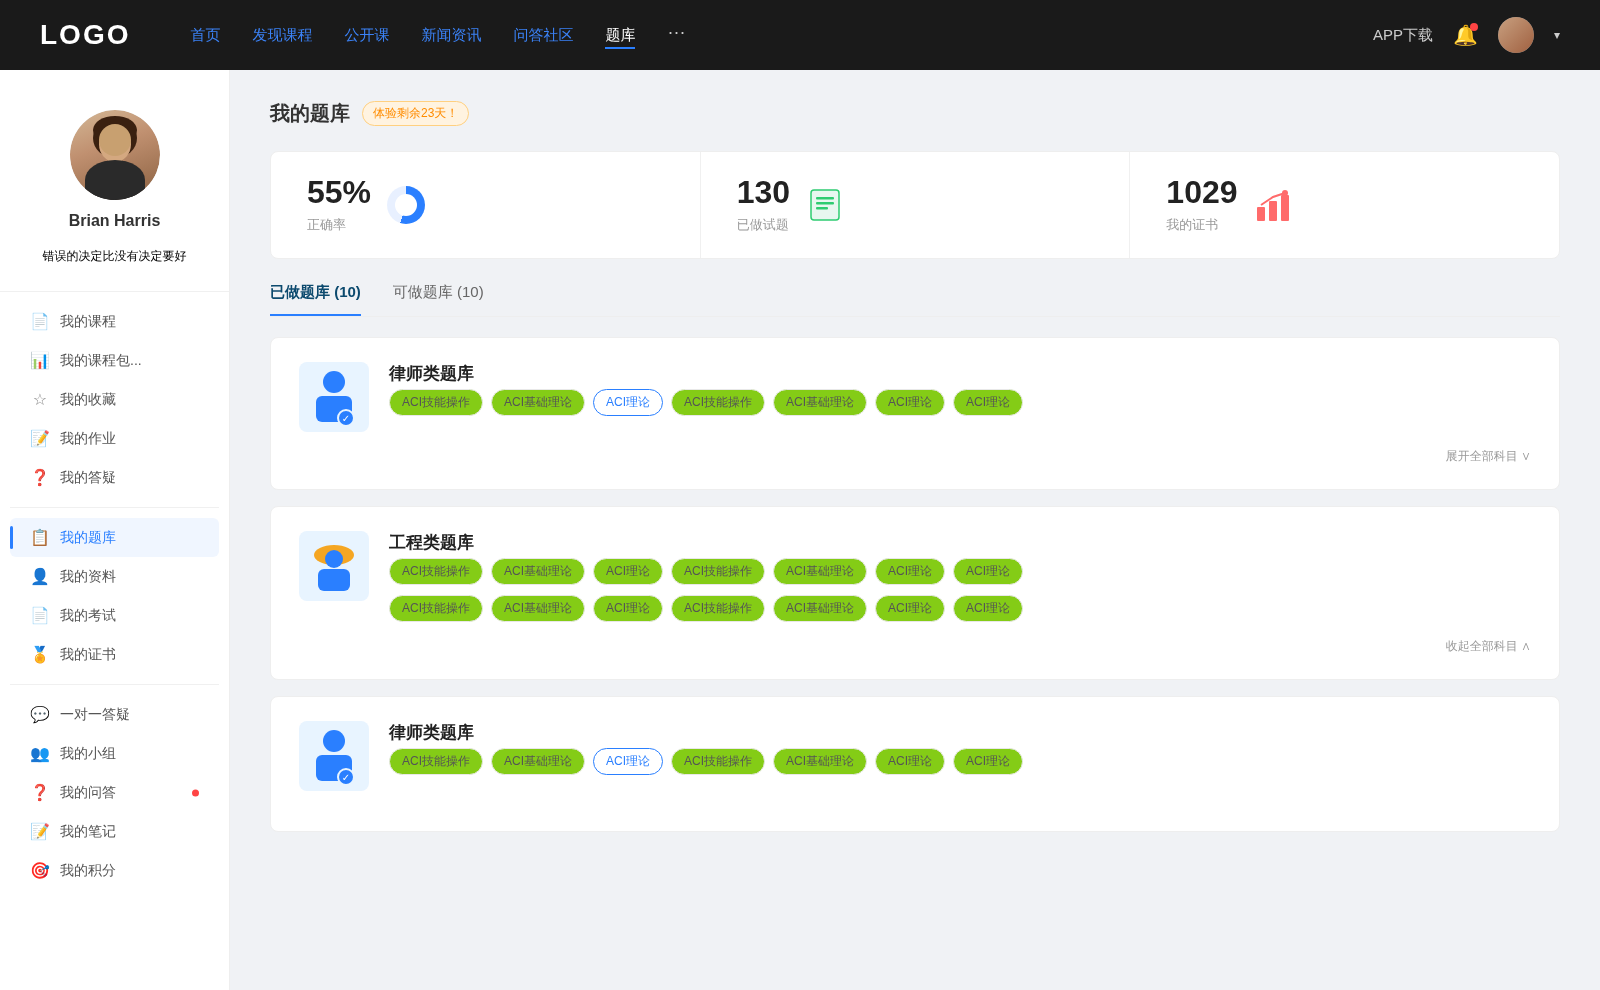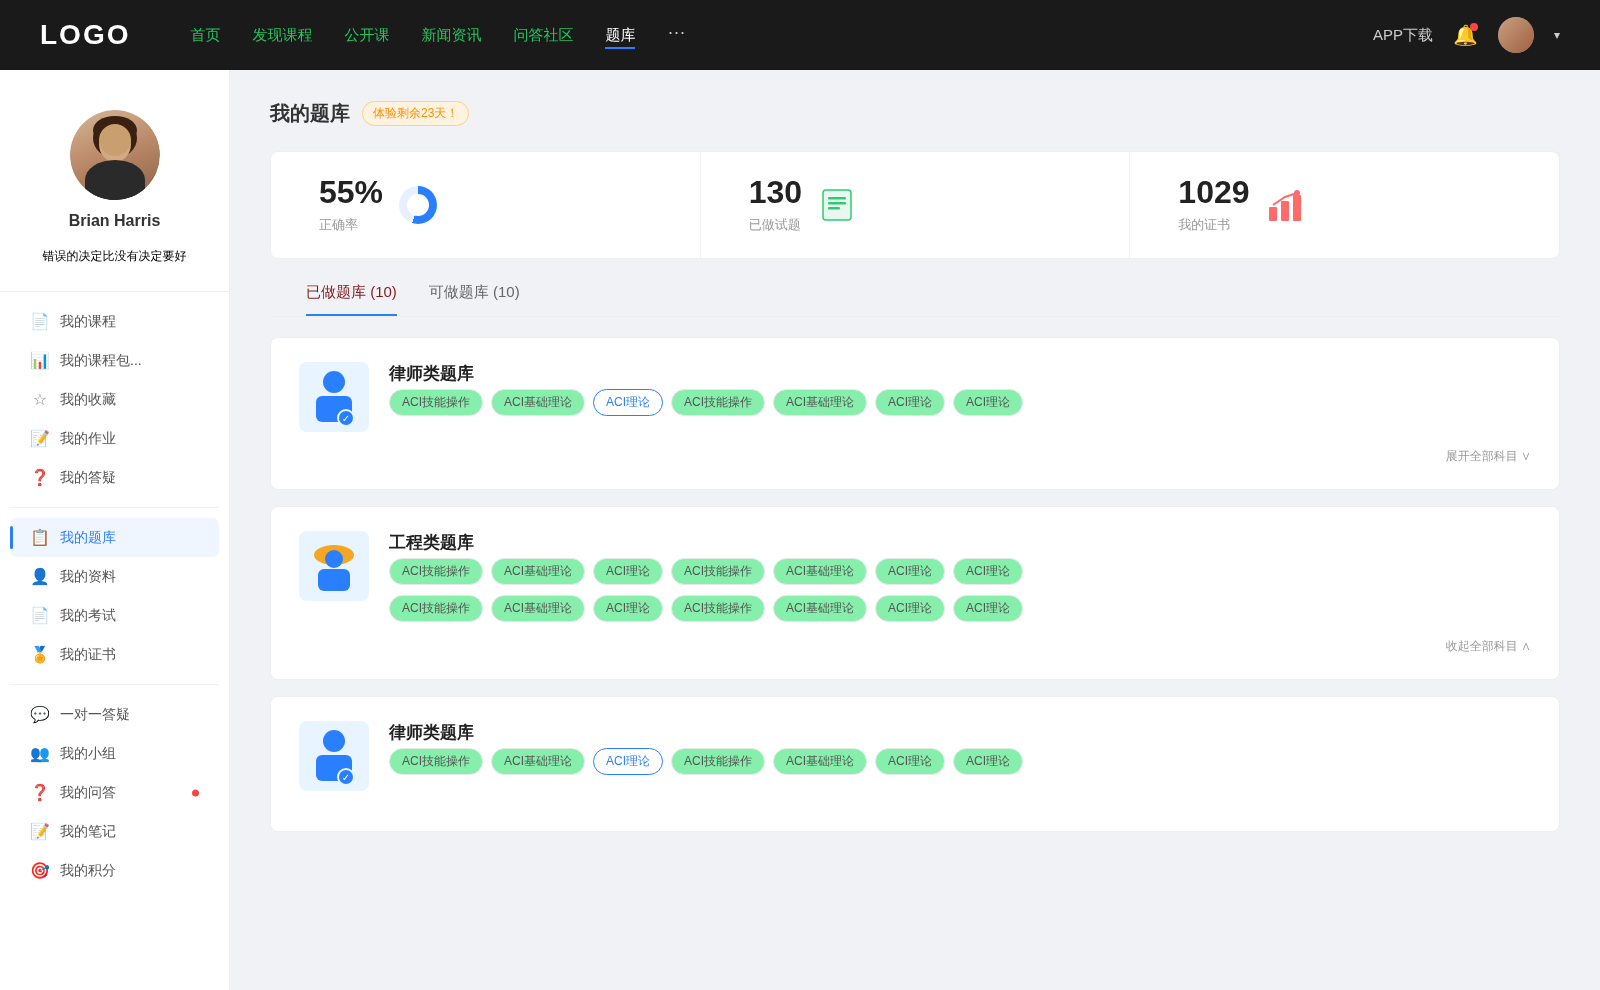--- a/index.html
+++ b/index.html
@@ -20,21 +20,21 @@
       color: #fff;
       letter-spacing: 2px;
       margin-right: 20px;
     }
     .nav-links {
       display: flex;
       gap: 32px;
       flex: 1;
     }
     .nav-link {
-      color: #22c55e;
+      color: #3b82f6;
       font-size: 15px;
       cursor: pointer;
       padding: 4px 0;
     }
     .nav-link.active {
       color: #fff;
       border-bottom: 2px solid #2a7fff;
       padding-bottom: 2px;
     }
     .nav-more { color: #ccc; font-size: 18px; cursor: pointer; }
@@ -200,21 +200,21 @@
       display: flex;
       gap: 0;
       background: #fff;
       border-radius: 8px;
       margin-bottom: 24px;
       overflow: hidden;
       border: 1px solid #eee;
     }
     .stat-card {
       flex: 1;
-      padding: 24px 48px;
+      padding: 24px 36px;
       display: flex;
       align-items: center;
       gap: 16px;
       border-right: 1px solid #f0f0f0;
     }
     .stat-card:last-child { border-right: none; }
     .stat-info {}
     .stat-value {
       font-size: 32px;
       font-weight: 700;
@@ -258,24 +258,23 @@
       margin-bottom: 20px;
       border-bottom: 1px solid #eee;
     }
     .tab-item {
       font-size: 15px;
       padding-bottom: 12px;
       cursor: pointer;
       color: #666;
     }
     .tab-item.active {
-      color: #7f1d1d;
+      color: #0c4a6e;
       border-bottom: 2px solid #2a7fff;
-      font-weight: 400;
-      margin-left: 36px;
+      font-weight: 700;
     }
 
     
     .qbank-card {
       background: #fff;
       border-radius: 8px;
       margin-bottom: 16px;
       padding: 24px 28px;
       border: 1px solid #eee;
     }
@@ -304,21 +303,21 @@
       display: flex;
       flex-wrap: wrap;
       gap: 8px;
       align-items: center;
     }
     .tag {
       padding: 4px 12px;
       border-radius: 20px;
       font-size: 12px;
       color: #555;
-      background: #86efac;
+      background: #84cc16;
       border: 1px solid #e8e8e8;
       cursor: pointer;
     }
     .tag.active {
       color: #2a7fff;
       background: #fff;
       border: 1px solid #2a7fff;
     }
     .expand-link {
       font-size: 12px;

